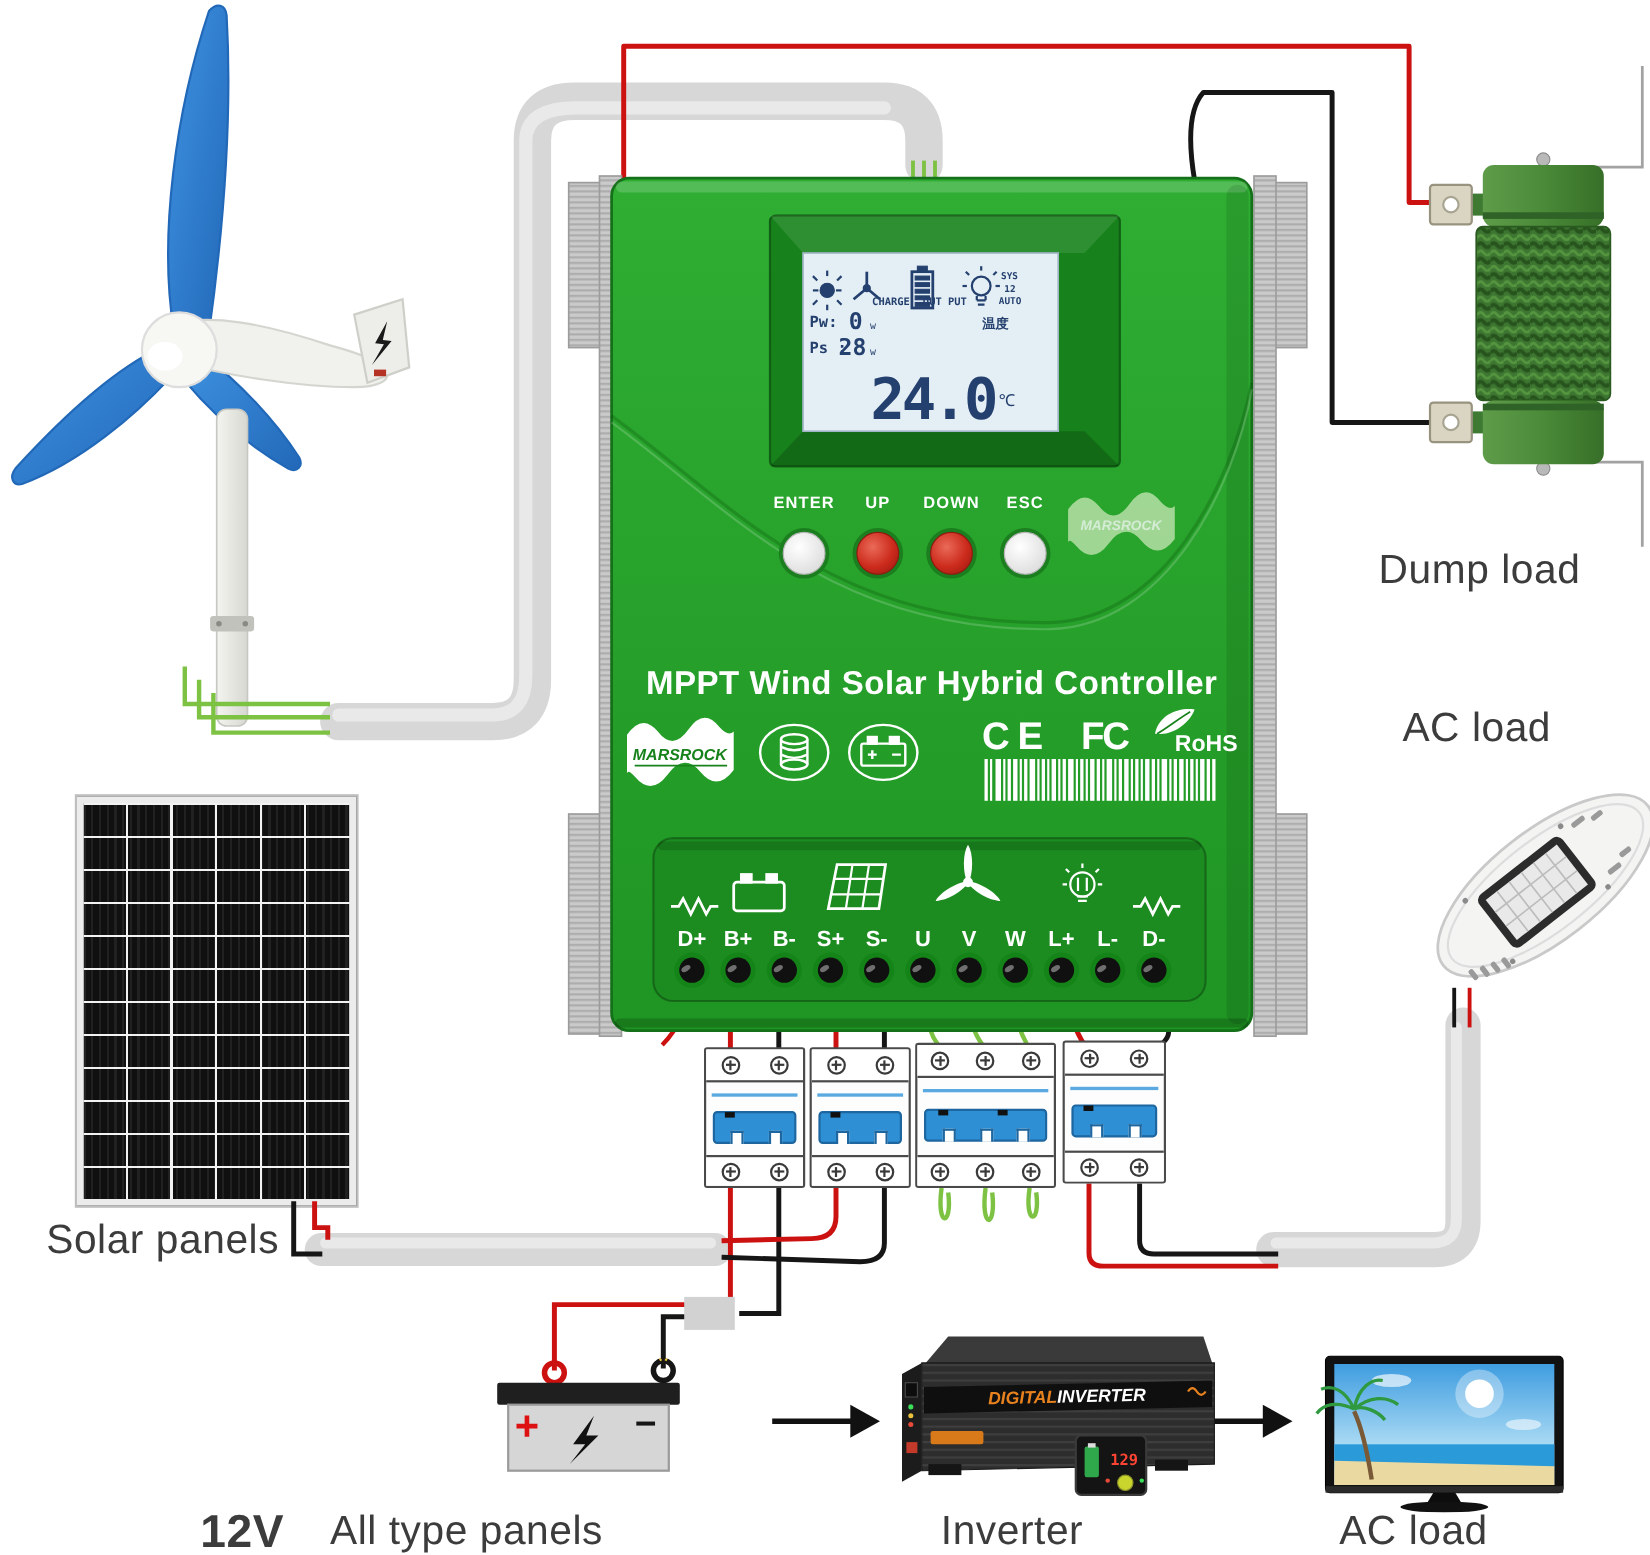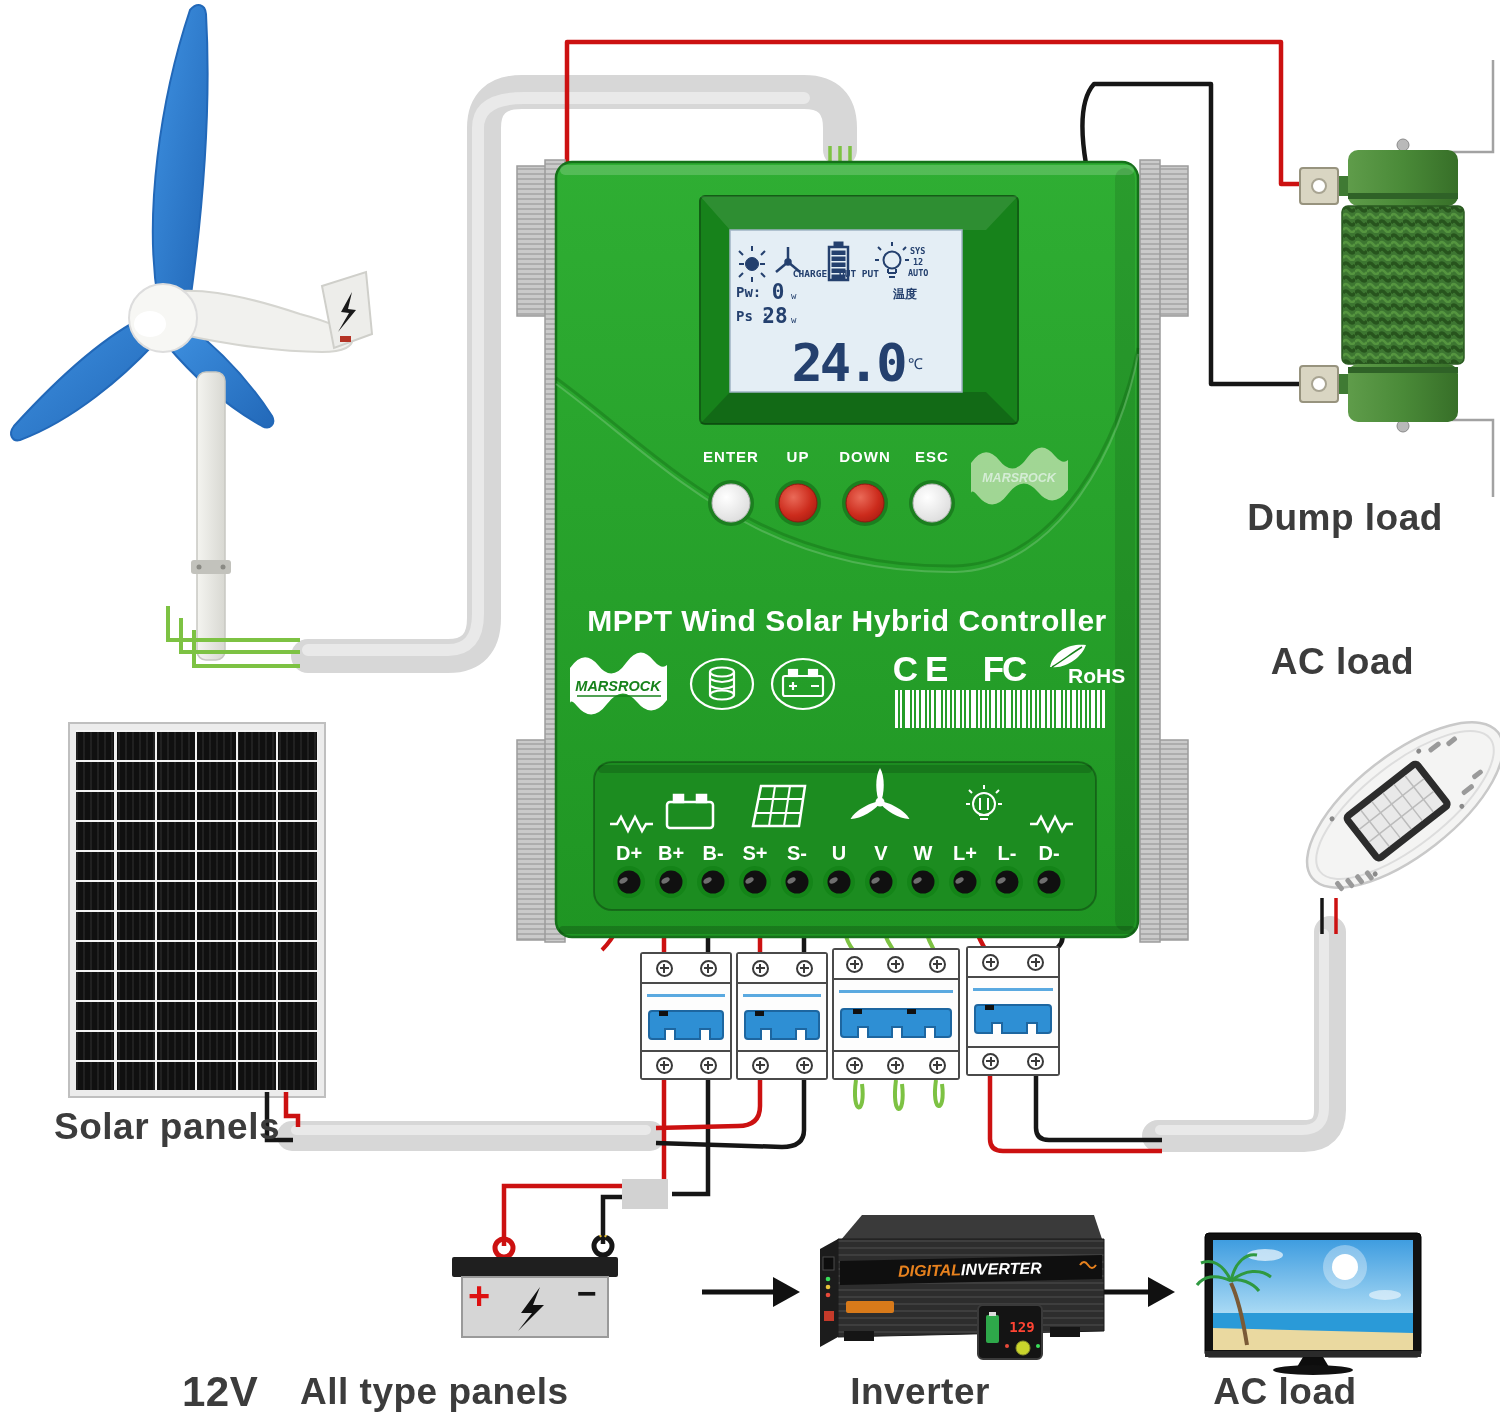--- a/index.html
+++ b/index.html
@@ -1,19 +1,19 @@
 <!DOCTYPE html>
 <html><head>
 <meta charset="utf-8">
 <style>
   html,body{margin:0;padding:0;background:#fff}
   .stage{position:relative;width:1500px;height:1414px;background:#fff;overflow:hidden;
          font-family:"Liberation Sans",sans-serif}
   .abs{position:absolute}
-  .lbl{position:absolute;color:#3c3c3c;font-size:37px;letter-spacing:.5px;white-space:nowrap;font-weight:700}
+  .lbl{position:absolute;color:#3c3c3c;font-size:37px;letter-spacing:.5px;white-space:nowrap;font-weight:400}
   .lbl.center{text-align:center}
   .bold{font-weight:700}
   svg text{font-family:"Liberation Sans",sans-serif}
   .lcdtxt{font-family:"DejaVu Sans Mono",monospace;fill:#24406e}
   
   .breaker{position:absolute;background:#fdfdfd;border:2px solid #4a4a4a;border-radius:3px;box-sizing:border-box}
   .bk-strip{position:absolute;left:0;right:0;display:flex;justify-content:space-around;align-items:center;background:#fff}
   .bk-strip.top{top:0;height:28px;border-bottom:2px solid #4a4a4a}
   .bk-strip.bot{bottom:0;height:26px;border-top:2px solid #4a4a4a}
   .screw{width:17px;height:17px;border:2px solid #3a3a3a;border-radius:50%;position:relative;background:#fff;box-sizing:border-box}
@@ -643,19 +643,19 @@
         </g>
       </g>
     </g>
     <rect x="10" y="126" width="216" height="6" fill="#2a2a2a"></rect>
     <path d="M108 132 L128 132 L134 142 L102 142 Z" fill="#0d0d0d"></path>
     <ellipse cx="118" cy="145" rx="40" ry="5" fill="#111111"></ellipse>
   </svg>
 
   <div class="lbl center" style="left:1240px;top:497px;width:210px">Dump load</div>
   <div class="lbl center" style="left:1255px;top:641px;width:175px">AC load</div>
-  <div class="lbl" style="left:54px;top:1106px">Solar panels</div>
+  <div class="lbl" style="left:42px;top:1106px">Solar panels</div>
   <div class="lbl bold" style="left:182px;top:1368px;font-size:42px">12V</div>
   <div class="lbl" style="left:300px;top:1371px">All type panels</div>
   <div class="lbl center" style="left:820px;top:1371px;width:200px">Inverter</div>
   <div class="lbl center" style="left:1185px;top:1371px;width:200px">AC load</div>
 
 </div>
 
 </body></html>

